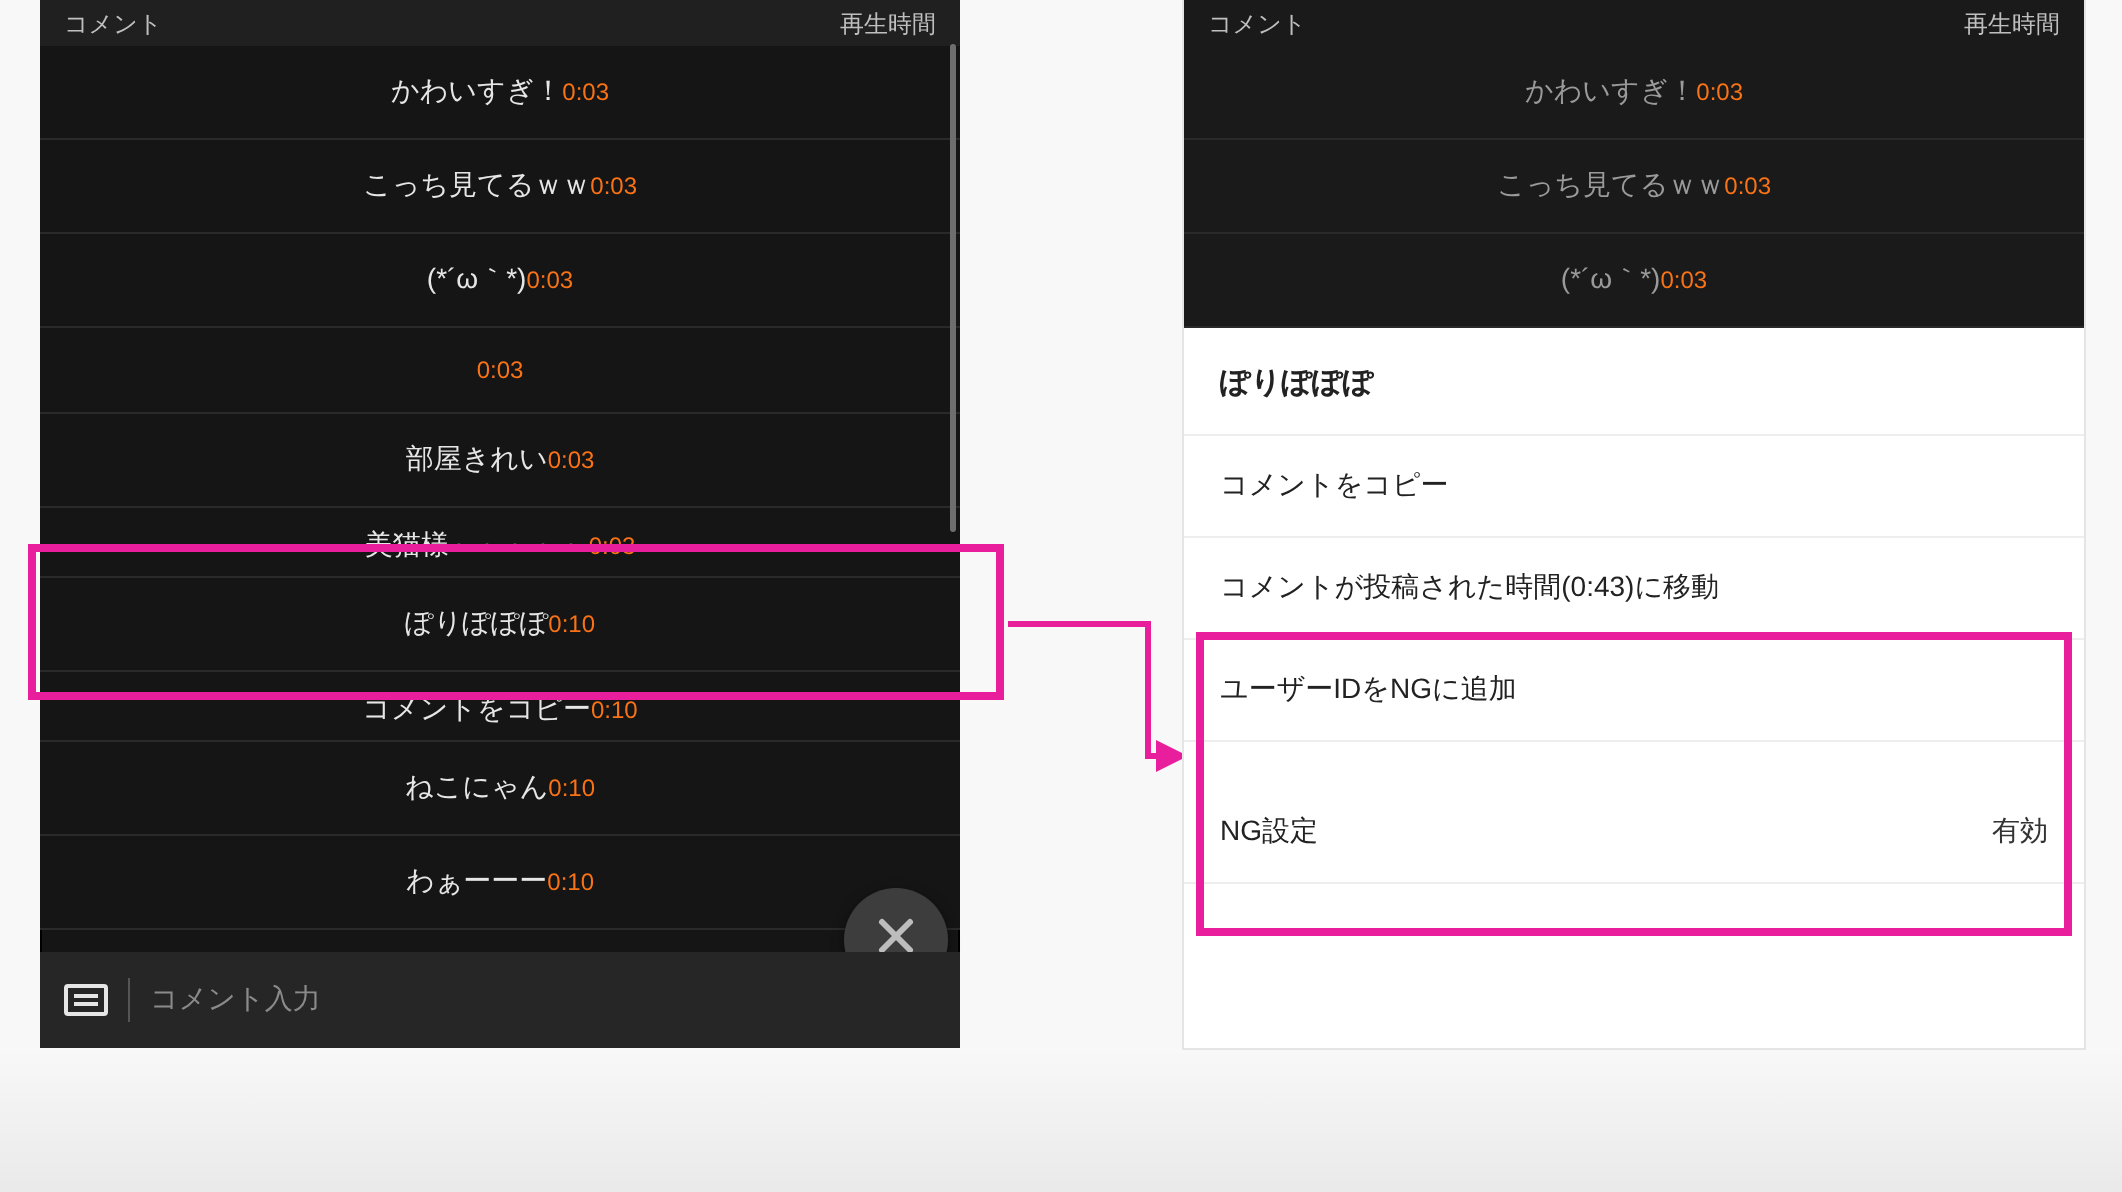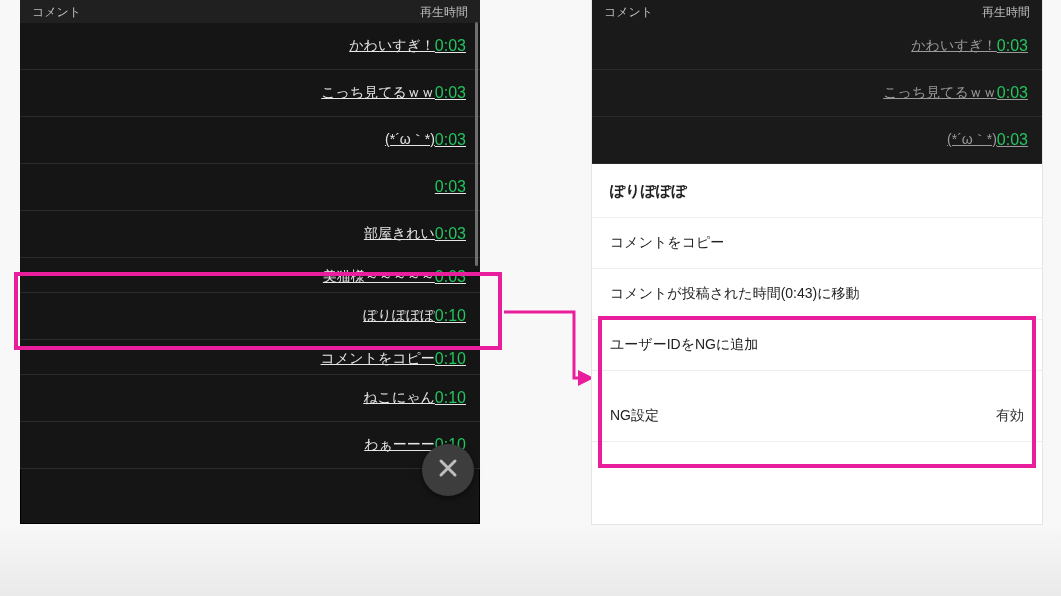--- a/index.html
+++ b/index.html
@@ -26,30 +26,29 @@
   .list-header {
     display: flex;
     justify-content: space-between;
     font-size: 12px;
     color: #bfbfbf;
     padding: 4px 12px 2px 12px;
     background: #202020;
   }
   .comment-row {
     display: flex;
-    justify-content: flex-end;
+    justify-content: center;
     align-items: center;
     padding: 14px 14px;
     font-size: 14px;
     border-bottom: 1px solid #2a2a2a;
     color: #e6e6e6;
     background: #151515;
-    text-decoration: underline;
-  }
-  .comment-row .time { font-size: 16px; color: #22c55e; }
+  }
+  .comment-row .time { font-size: 12px; color: #f97316; }
   .comment-row.cut { padding-top: 10px; padding-bottom: 6px; } 
 
   .scroll-indicator {
     position: absolute;
     right: 2px;
     top: 22px;
     width: 3px;
     height: 244px;
     background: #6e6e6e;
     border-radius: 2px;
@@ -227,20 +226,25 @@
   <div class="scroll-indicator"></div>
 
   <div class="close-fab">
     <span>
       <svg viewBox="0 0 20 20">
           <path d="M3 3 L17 17 M17 3 L3 17" stroke="#bdbdbd" stroke-width="3" stroke-linecap="round" fill="none"></path>
         </svg>
     </span>
   </div>
 
+  <div class="input-bar">
+    <span class="kbd-icon"></span>
+    <span class="input-divider"></span>
+    <span class="input-placeholder">コメント入力</span>
+  </div>
 </div>
 
 <div class="pink-select" style="left:14px; top:272px; width:488px; height:78px;"></div>
 
 <svg class="arrow" viewBox="0 0 90 80">
   <path d="M0 2 H70 V68 H80" stroke="#e91e9c" stroke-width="3" fill="none"></path>
   <path d="M90 68 L74 60 L74 76 Z" fill="#e91e9c"></path>
 </svg>
 
 <div class="phone-right">

